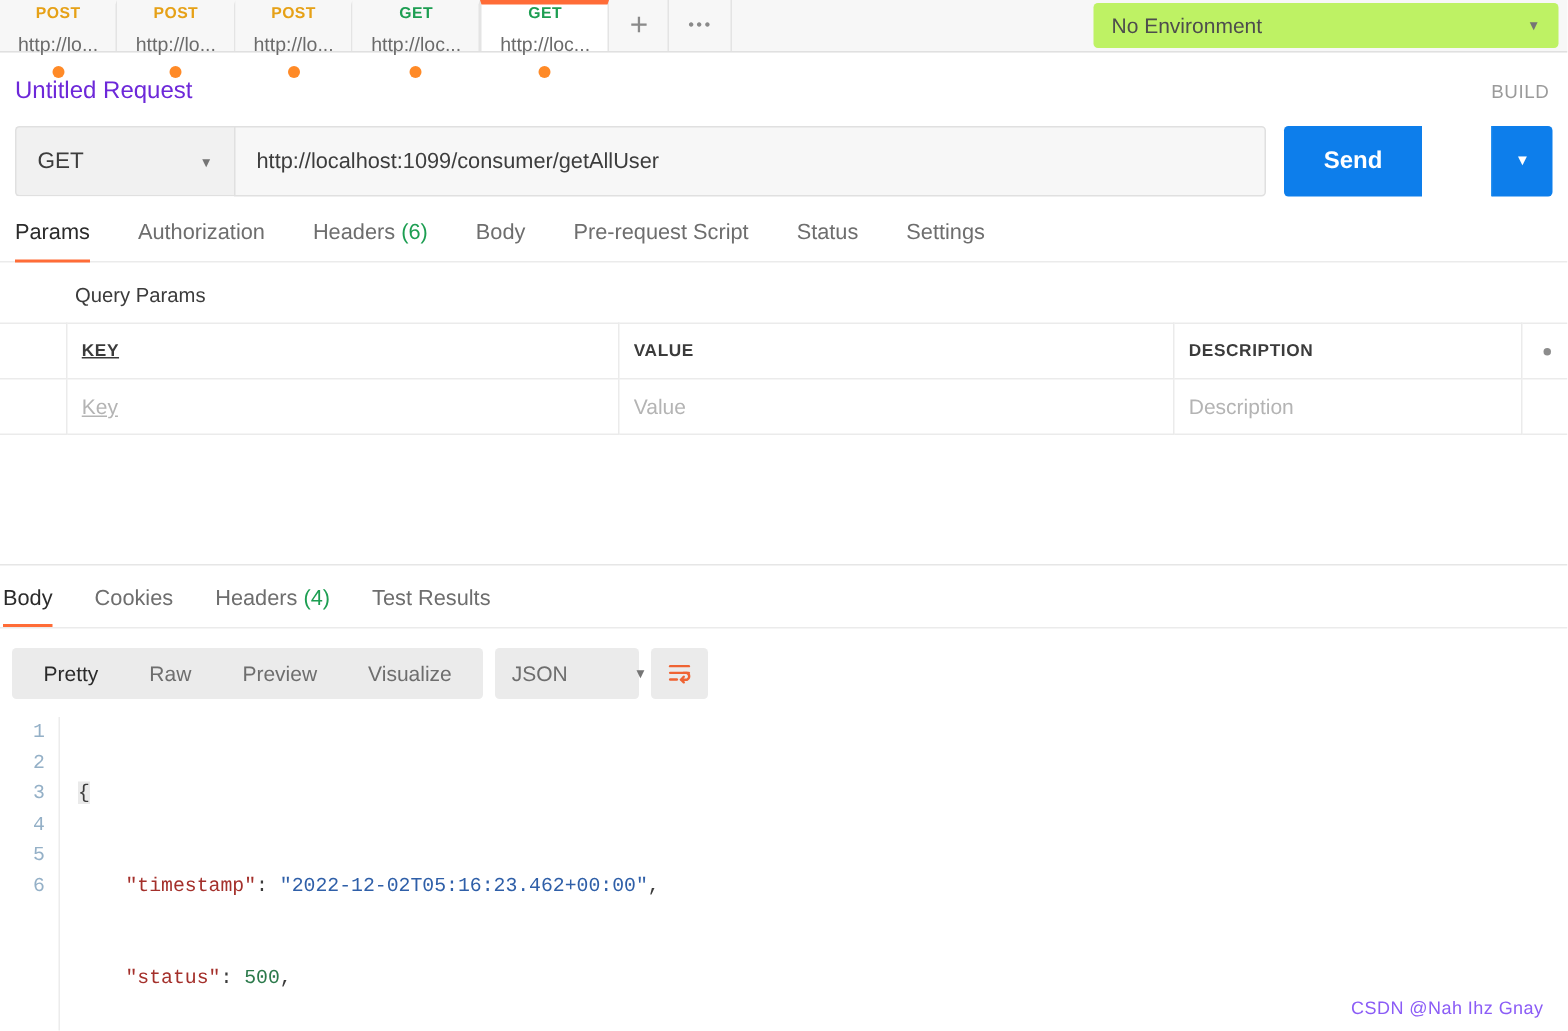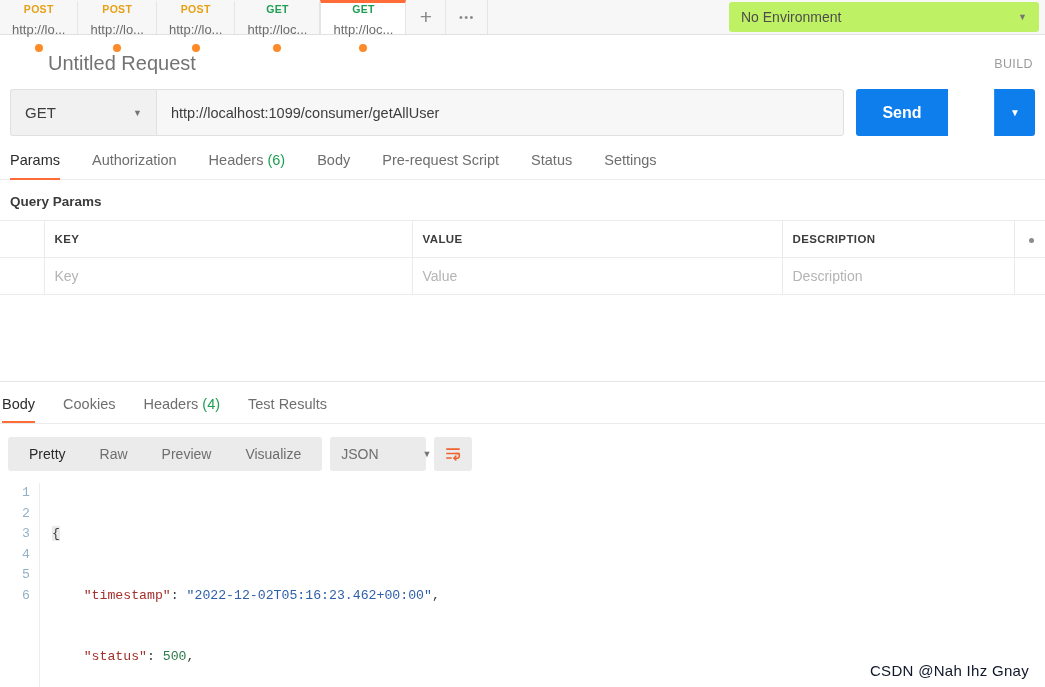--- a/index.html
+++ b/index.html
@@ -79,21 +79,21 @@
     color: #4d4d4d;
     cursor: pointer;
   }
   .caret { font-size: 9px; color: #757575; }
 
   
   .req-name-row {
     display: flex; align-items: center; justify-content: space-between;
     padding: 17px 12px 14px 10px;
   }
-  .req-title { font-size: 20px; color: #737373; margin-left: 38px; }
+  .req-title { font-size: 16px; color: #6d28d9; }
   .build-link { font-size: 12.5px; color: #9b9b9b; letter-spacing: .4px; cursor: pointer; }
 
   
   .urlbar { display: flex; align-items: stretch; padding: 0 10px 0 10px; gap: 0; }
   .method-select {
     width: 146px; height: 47px; box-sizing: border-box;
     background: #f1f1f1;
     border: 1px solid #e0e0e0;
     border-right: none;
     border-radius: 3px 0 0 3px;
@@ -152,37 +152,37 @@
   .rt:first-child { padding-left: 0; }
   .rt.active { color: #2b2b2b; }
   .rt.active::after {
     content: ""; position: absolute;
     left: 0; right: 20px; bottom: -1px;
     height: 2px; background: #ff6c37;
   }
   .count-green { color: #1d9e52; }
 
   
-  .qp-title { font-size: 13.5px; font-weight: bold; color: #3b3b3b; padding: 14px 0 11px 10px; }
+  .qp-title { font-size: 13.5px; font-weight: normal; color: #3b3b3b; padding: 14px 0 11px 10px; margin-left: 40px; }
   .qp-table { width: 100%; border-collapse: collapse; table-layout: fixed; }
   .qp-table th, .qp-table td {
     border-top: 1px solid #ebebeb;
     border-bottom: 1px solid #ebebeb;
     border-right: 1px solid #ebebeb;
     text-align: left;
     height: 37px;
     box-sizing: border-box;
   }
   .qp-table th {
     font-size: 11.5px; font-weight: bold; letter-spacing: .4px;
     color: #3b3b3b; padding-left: 10px;
   }
   .qp-table td { font-size: 14px; color: #b4b4b4; padding-left: 10px; }
   .col-check { width: 44px; }
-  .col-key   { width: 368px; }
+  .col-key   { width: 368px; text-decoration: underline; }
   .col-val   { width: 370px; }
   .col-desc  { width: 232px; }
   .col-opt   { width: 31px; border-right: none !important; }
   .opt-dot {
     display: inline-block; width: 5px; height: 5px;
     border-radius: 50%; background: #8c8c8c; margin-left: 4px;
   }
 
   
   .resp-sep { height: 1px; background: #e6e6e6; margin-top: 86px; }
@@ -274,22 +274,22 @@
   .k-key { color: #a4302b; }
   .k-str { color: #2f5fa8; }
   .k-num { color: #2c7a4b; }
   .k-pun { color: #3b3b3b; }
   .brace { background: #eaeaea; }
 
   
   .watermark {
     position: absolute;
     right: 16px; bottom: 8px;
-    font-size: 15px;
-    color: #0f172a;
+    font-size: 12px;
+    color: #8b5cf6;
     letter-spacing: .3px;
     pointer-events: none;
   }
 </style>
 </head>
 <body>
 
 <div class="app">
 
   <div class="tabstrip">

